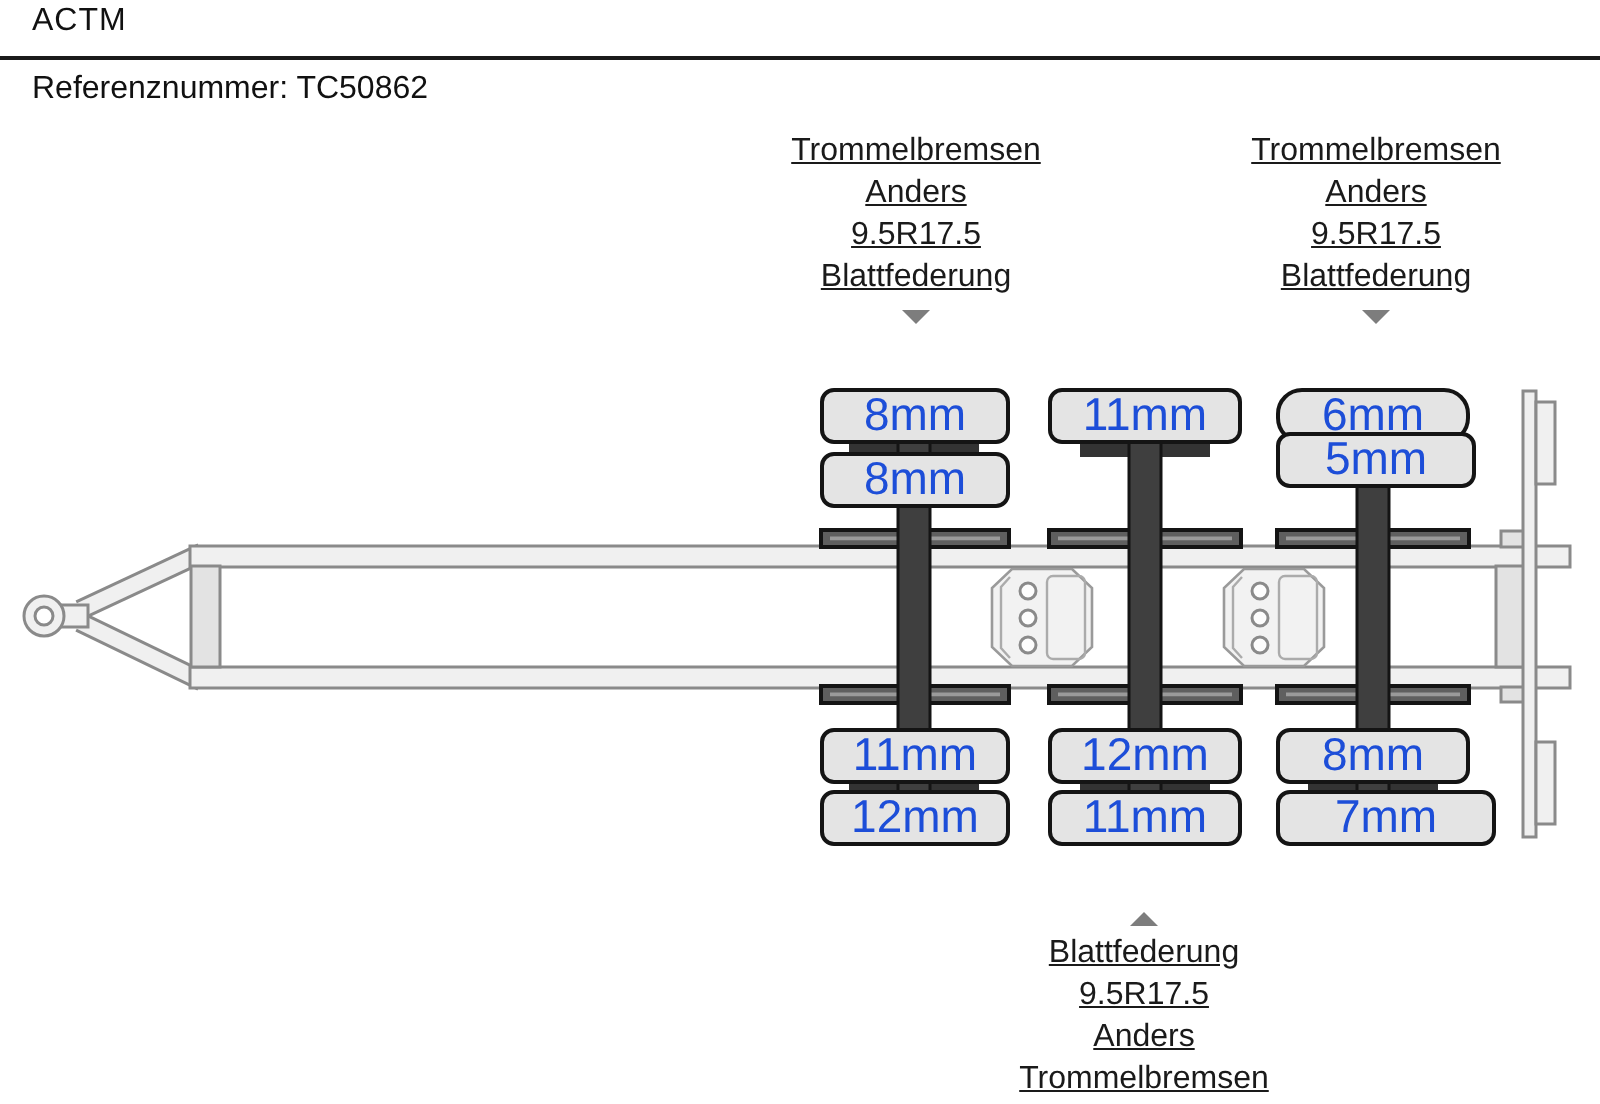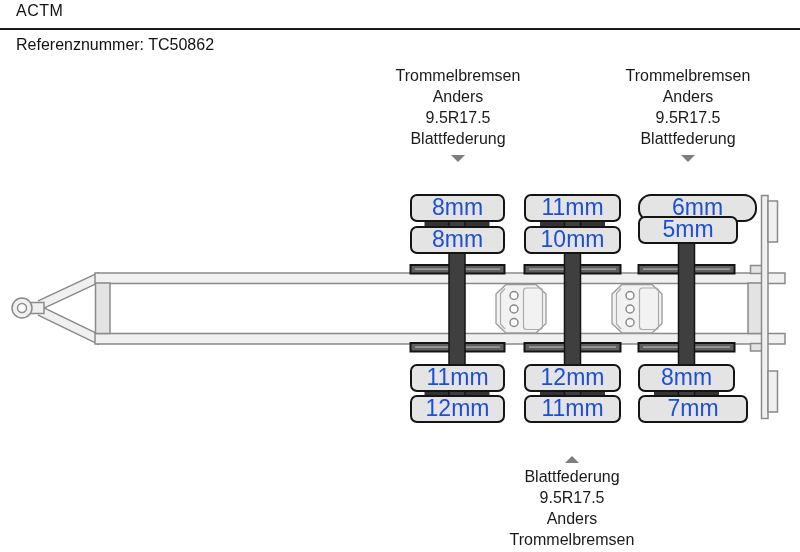--- a/index.html
+++ b/index.html
@@ -8,21 +8,21 @@
   }
   html,body{margin:0;padding:0;}
   body{font-family:"Liberation Sans",sans-serif;background:#fff;}
   .page{position:relative;width:800px;height:552px;background:#fff;overflow:hidden;}
 
   .hdr-title{position:absolute;left:16px;top:2px;font-size:16px;letter-spacing:.5px;color:#111;}
   .hdr-rule{position:absolute;left:0;top:28px;width:800px;height:0;border-top:2px solid #1a1a1a;}
   .hdr-ref{position:absolute;left:16px;top:36px;font-size:16px;color:#111;}
 
   .anno{position:absolute;width:220px;text-align:center;font-size:16px;line-height:21px;color:var(--text);}
-  .anno div{white-space:nowrap;}
+  .anno div{white-space:nowrap;text-decoration:underline;}
   .arrow-down{position:absolute;width:0;height:0;border-left:7px solid transparent;border-right:7px solid transparent;border-top:7px solid var(--arrow);}
   .arrow-up{position:absolute;width:0;height:0;border-left:7px solid transparent;border-right:7px solid transparent;border-bottom:7px solid var(--arrow);}
 
   .diagram{position:absolute;left:0;top:0;width:800px;height:552px;}
 
   .mbox{position:absolute;height:28px;box-sizing:border-box;border:2.5px solid var(--box-border);
         background:var(--box-fill);border-radius:7px;text-align:center;font-size:23px;line-height:22px;color:#1d4ed8;}
 
   
   .frame{fill:var(--frame-fill);stroke:var(--frame-stroke);stroke-width:1.5;}
@@ -142,22 +142,21 @@
       <rect class="axle" x="678.5" y="210" width="16" height="202"></rect>
     </g>
   </svg>
 
   <div class="mbox" style="left:410px;top:194px;width:95px;">8mm</div>
   <div class="mbox" style="left:410px;top:226px;width:95px;">8mm</div>
   <div class="mbox" style="left:410px;top:364px;width:95px;">11mm</div>
   <div class="mbox" style="left:410px;top:395px;width:95px;">12mm</div>
 
   <div class="mbox" style="left:524px;top:194px;width:97px;">11mm</div>
-  <div class="mbox" style="left:524px;top:226px;width:97px;">10mm</div>
   <div class="mbox" style="left:524px;top:364px;width:97px;">12mm</div>
   <div class="mbox" style="left:524px;top:395px;width:97px;">11mm</div>
 
-  <div class="mbox" style="left:638px;top:194px;width:119px;border-radius:13px;">6mm</div>
+  <div class="mbox" style="left:638px;top:194px;width:97px;border-radius:13px;">6mm</div>
   <div class="mbox" style="left:638px;top:216px;width:100px;">5mm</div>
   <div class="mbox" style="left:638px;top:364px;width:97px;">8mm</div>
   <div class="mbox" style="left:638px;top:395px;width:110px;">7mm</div>
 
 </div>
 
 </body></html>

